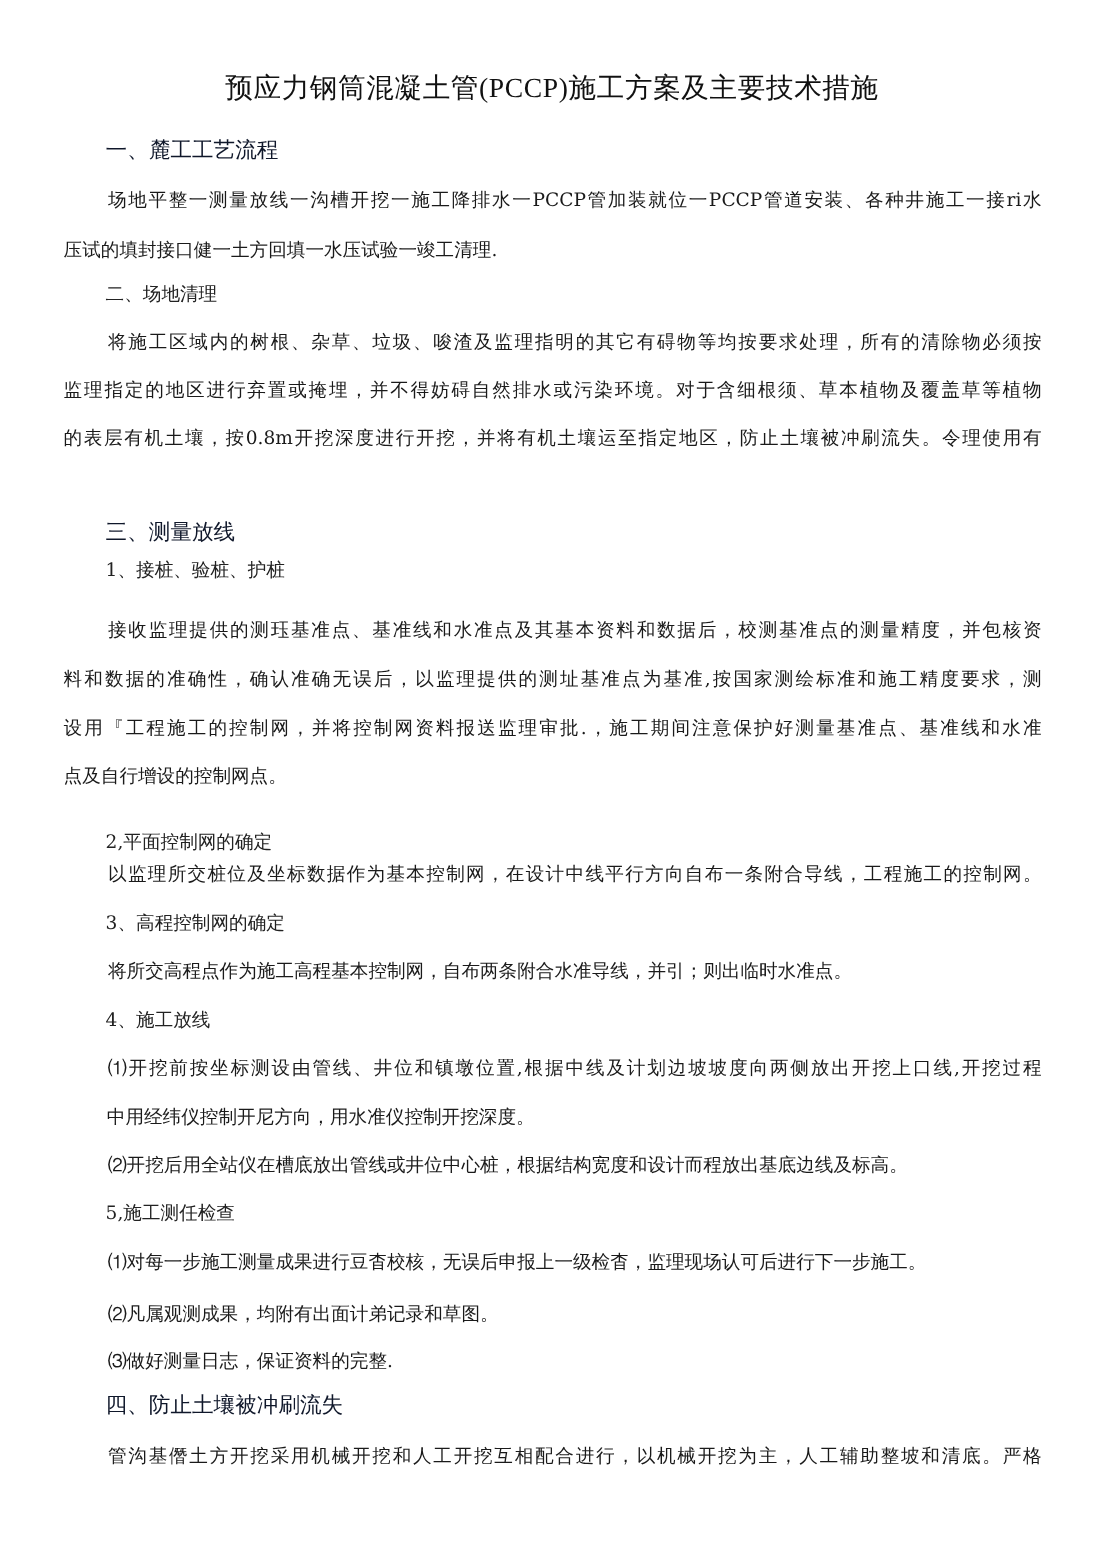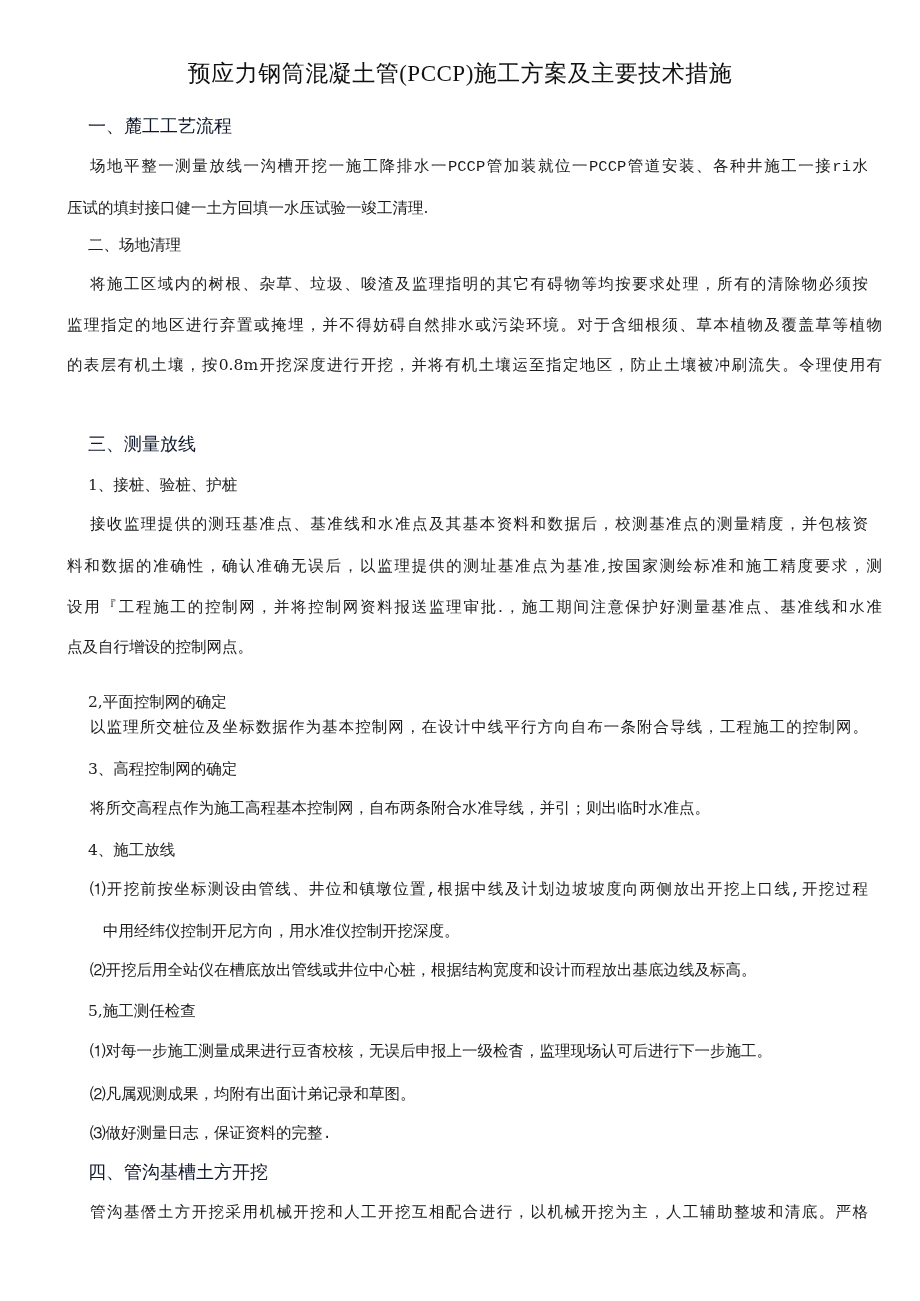--- a/index.html
+++ b/index.html
@@ -1,24 +1,24 @@
 <!DOCTYPE html>
 <html><head>
 <meta charset="utf-8">
 <style>
   html, body { margin: 0; padding: 0; background: #ffffff; }
   body { width: 920px; height: 1301px; overflow: hidden; position: relative;
          font-family: "DejaVu Serif", "Liberation Serif", serif; color: #1a1a1a; }
   .page { position: absolute; left: 0; top: 0; width: 920px; height: 1301px; }
   .title { position: absolute; top: 58px; left: 0; width: 920px; text-align: center;
            font-size: 23px; font-family: "Liberation Serif", "DejaVu Serif", serif; color: #111; letter-spacing: 0.5px; }
-  .line { position: absolute; left: 67px; width: 815px; font-size: 15.5px; line-height: 22px;
+  .line { position: absolute; left: 53px; width: 815px; font-size: 15.5px; line-height: 22px;
           white-space: nowrap; overflow: hidden; text-align: justify; text-align-last: justify; }
   .line.last { text-align-last: left; }
-  .indent { left: 90px; width: 778px; font-family: Liberation Mono, monospace; }
+  .indent { left: 90px; width: 778px; }
   .h1 { position: absolute; left: 88px; font-size: 18px; font-family: "DejaVu Sans", "Liberation Sans", sans-serif;
         color: #0f172a; line-height: 24px; white-space: nowrap; }
   .h2 { position: absolute; left: 88px; font-size: 15.5px; line-height: 22px; white-space: nowrap; color: #222; }
 </style>
 </head>
 <body>
 
 <div class="page">
 
   <div class="title">预应力钢筒混凝土管(PCCP)施工方案及主要技术措施</div>
@@ -27,21 +27,21 @@
   <div class="line indent" style="top:156px;">场地平整一测量放线一沟槽开挖一施工降排水一PCCP管加装就位一PCCP管道安装、各种井施工一接ri水</div>
   <div class="line last" style="top:197px;">压试的填封接口健一土方回填一水压试验一竣工清理.</div>
 
   <div class="h2" style="top:234px;">二、场地清理</div>
   <div class="line" style="top:314px;">监理指定的地区进行弃置或掩埋，并不得妨碍自然排水或污染环境。对于含细根须、草本植物及覆盖草等植物</div>
   <div class="line indent" style="top:274px;">将施工区域内的树根、杂草、垃圾、唆渣及监理指明的其它有碍物等均按要求处理，所有的清除物必须按</div>
   <div class="line" style="top:354px;">的表层有机土壤，按0.8m开挖深度进行开挖，并将有机土壤运至指定地区，防止土壤被冲刷流失。令理使用有</div>
 
   <div class="h1" style="top:432px;">三、测量放线</div>
 
-  <div class="h2" style="top:474px;">1、接桩、验桩、护桩</div>
+  <div class="h2" style="top:464px;">1、接桩、验桩、护桩</div>
   <div class="line indent" style="top:514px;">接收监理提供的测珏基准点、基准线和水准点及其基本资料和数据后，校测基准点的测量精度，并包核资</div>
   <div class="line" style="top:555px;">料和数据的准确性，确认准确无误后，以监理提供的测址基准点为基准,按国家测绘标准和施工精度要求，测</div>
   <div class="line" style="top:596px;">设用『工程施工的控制网，并将控制网资料报送监理审批.，施工期间注意保护好测量基准点、基准线和水准</div>
   <div class="line last" style="top:636px;">点及自行增设的控制网点。</div>
 
   <div class="h2" style="top:677px;margin-top:14px;">2,平面控制网的确定</div>
   <div class="line indent" style="top:717px;">以监理所交桩位及坐标数据作为基本控制网，在设计中线平行方向自布一条附合导线，工程施工的控制网。</div>
 
   <div class="h2" style="top:758px;">3、高程控制网的确定</div>
   <div class="line indent last" style="top:798px;">将所交高程点作为施工高程基本控制网，自布两条附合水准导线，并引；则出临时水准点。</div>
@@ -49,16 +49,16 @@
   <div class="h2" style="top:839px;">4、施工放线</div>
   <div class="line indent" style="top:879px;">⑴开挖前按坐标测设由管线、井位和镇墩位置,根据中线及计划边坡坡度向两侧放出开挖上口线,开挖过程</div>
   <div class="line last" style="top:920px;margin-left:36px;">中用经纬仪控制开尼方向，用水准仪控制开挖深度。</div>
   <div class="line indent last" style="top:960px;">⑵开挖后用全站仪在槽底放出管线或井位中心桩，根据结构宽度和设计而程放出基底边线及标高。</div>
 
   <div class="h2" style="top:1000px;">5,施工测任检查</div>
   <div class="line indent last" style="top:1041px;">⑴对每一步施工测量成果进行豆杳校核，无误后申报上一级检杳，监理现场认可后进行下一步施工。</div>
   <div class="line indent last" style="top:1084px;">⑵凡属观测成果，均附有出面计弟记录和草图。</div>
   <div class="line indent last" style="top:1123px;">⑶做好测量日志，保证资料的完整.</div>
 
-  <div class="h1" style="top:1160px;">四、管沟基槽土方开挖</div>
+  <div class="h1" style="top:1160px;">四、防止土壤被冲刷流失</div>
   <div class="line indent" style="top:1202px;">管沟基僭土方开挖采用机械开挖和人工开挖互相配合进行，以机械开挖为主，人工辅助整坡和清底。严格</div>
 
 </div>
 
 </body></html>

